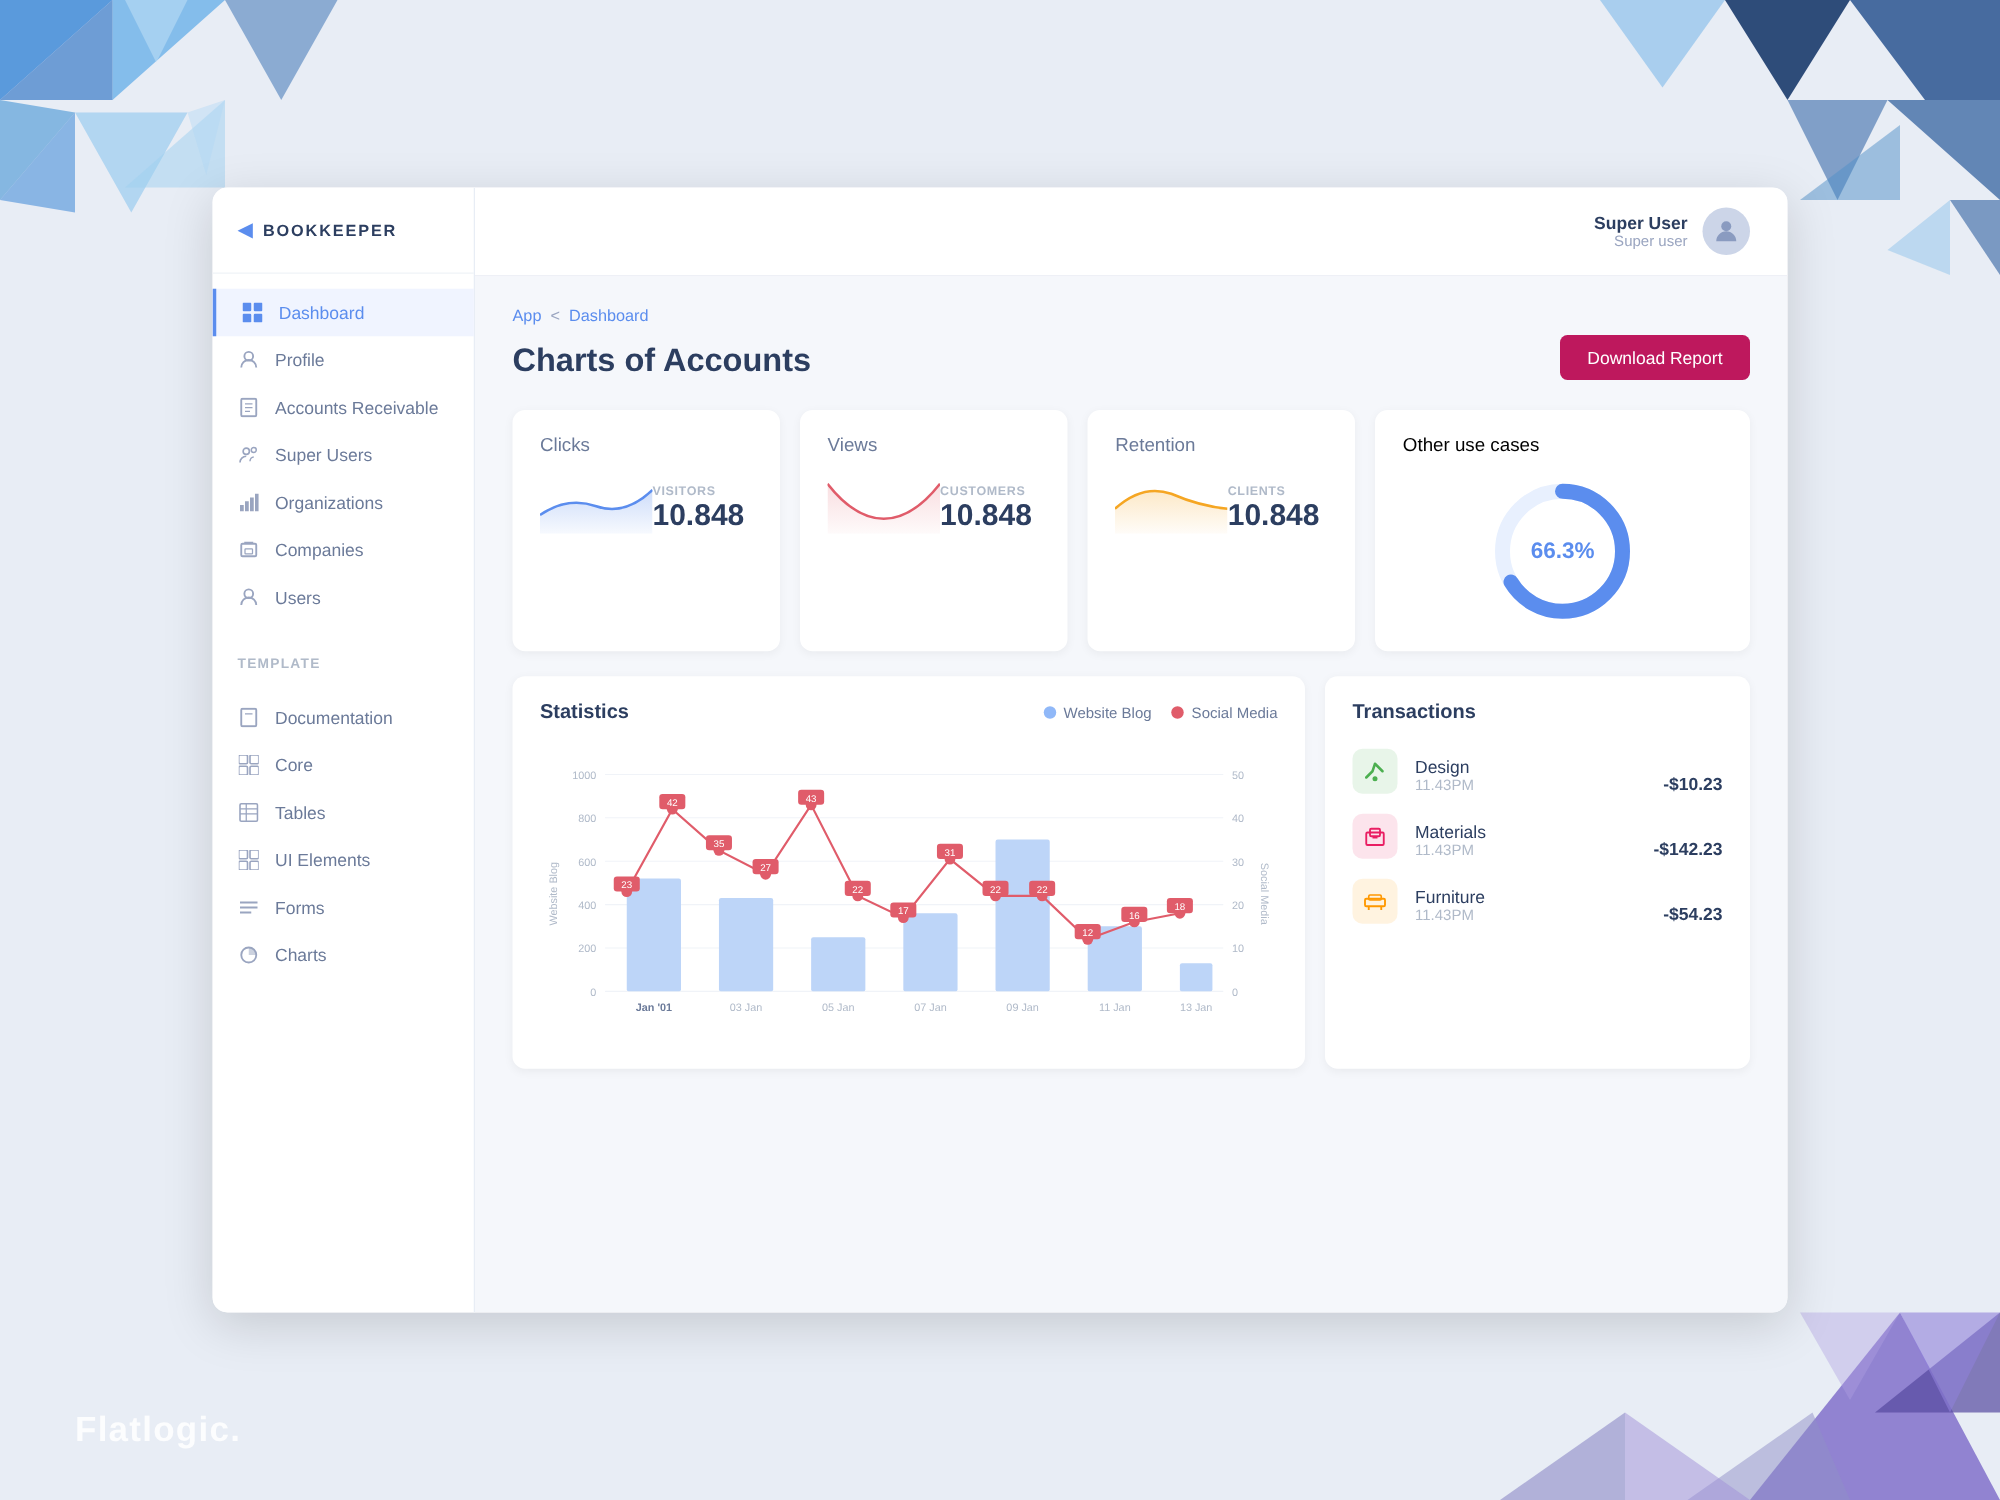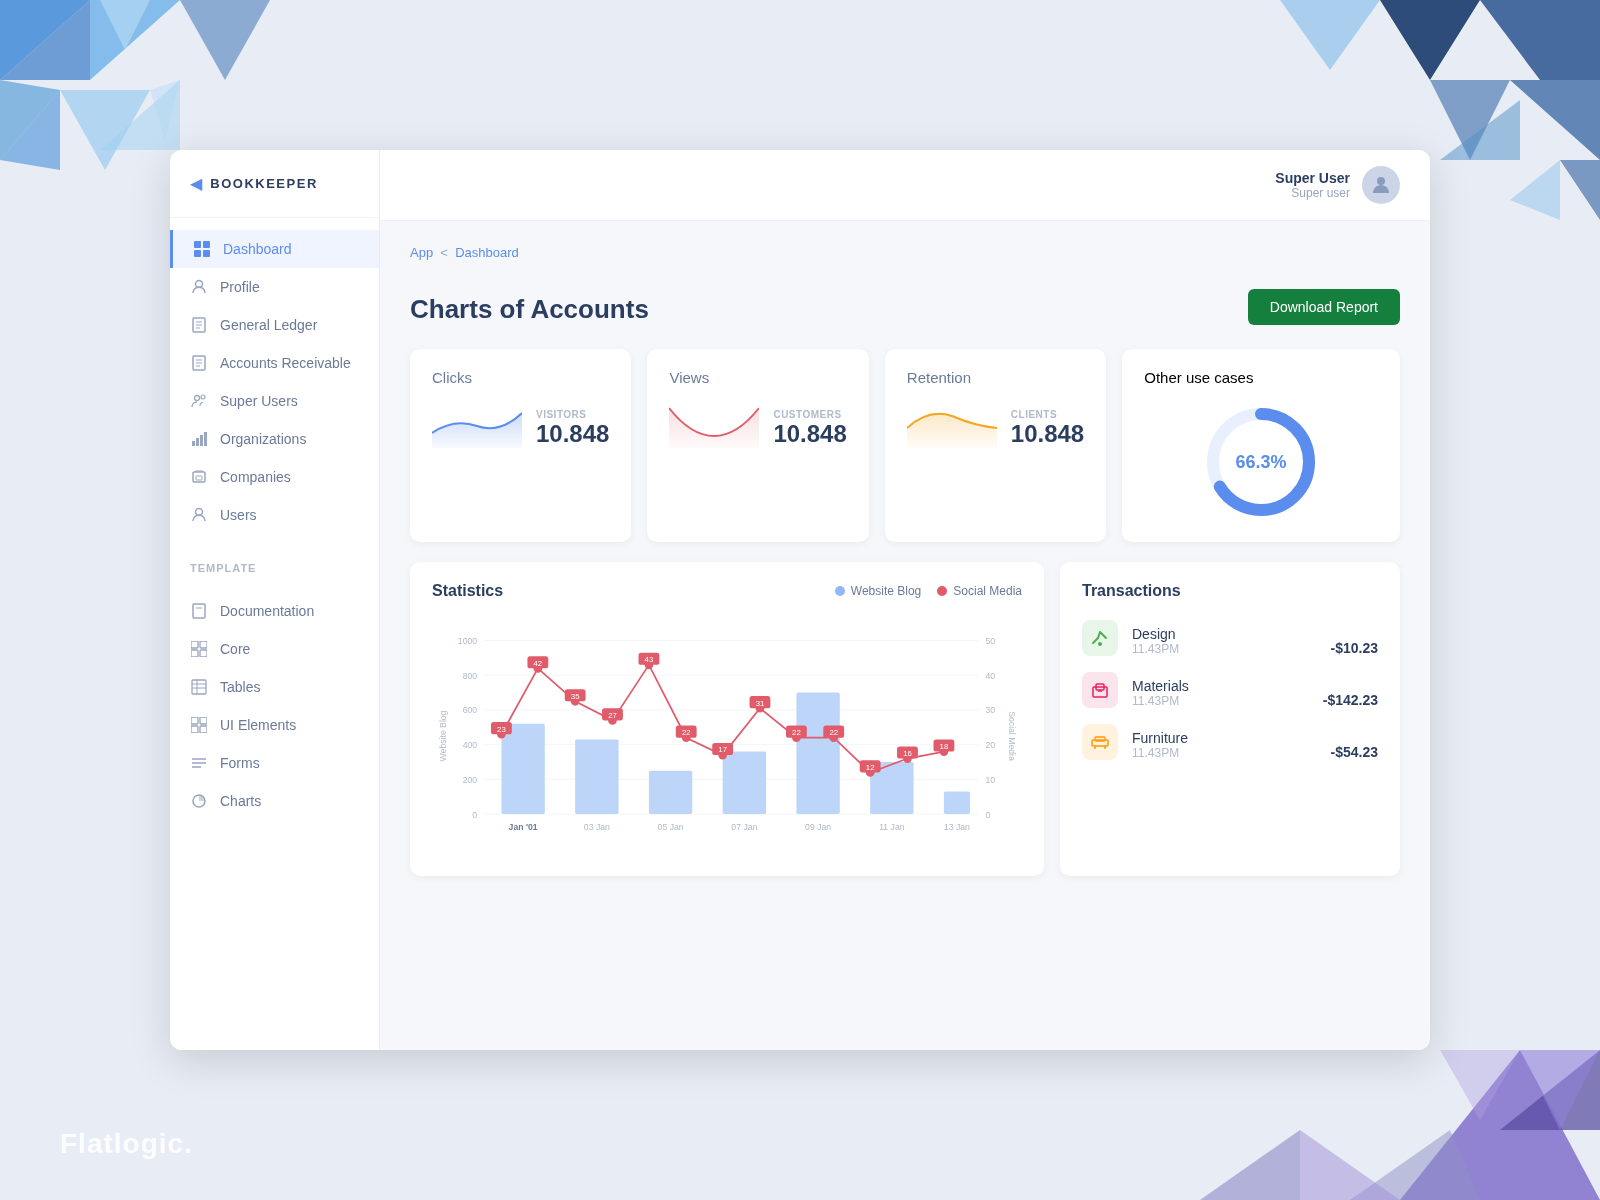--- a/index.html
+++ b/index.html
@@ -182,29 +182,28 @@
       margin-bottom: 24px;
     }
 
     .page-title {
       font-size: 26px;
       font-weight: 600;
       color: #2c3e60;
     }
 
     .download-btn {
-      background: #15803d;
+      background: #be185d;
       color: white;
       border: none;
       padding: 10px 22px;
       border-radius: 6px;
       font-size: 14px;
       font-weight: 500;
       cursor: pointer;
-      margin-top: 21px;
     }
 
     
     .stats-row {
       display: grid;
       grid-template-columns: 1fr 1fr 1fr 1.4fr;
       gap: 16px;
       margin-bottom: 20px;
     }
 
@@ -218,21 +217,20 @@
     .stat-label {
       font-size: 15px;
       color: #6b7a99;
       margin-bottom: 12px;
       font-weight: 500;
     }
 
     .stat-inner {
       display: flex;
       align-items: flex-end;
-      gap: 14px;
     }
 
     .stat-chart-area {
       width: 90px;
       height: 50px;
       flex-shrink: 0;
     }
 
     .stat-data {
       flex: 1;
@@ -474,31 +472,20 @@
           <span>Dashboard</span>
         </div>
         <div class="sidebar-item">
           <span class="nav-icon">
             <svg width="16" height="16" viewBox="0 0 16 16">
                 <circle cx="8" cy="5" r="3.5" stroke="#9aa5c0" fill="none" stroke-width="1.5"></circle>
                 <path d="M2 14c0-3.3 2.7-6 6-6s6 2.7 6 6" stroke="#9aa5c0" fill="none" stroke-width="1.5"></path>
               </svg>
           </span>
           <span>Profile</span>
-        </div>
-        <div class="sidebar-item">
-          <span class="nav-icon">
-            <svg width="16" height="16" viewBox="0 0 16 16">
-                <rect x="2" y="1" width="12" height="14" rx="1" stroke="#9aa5c0" fill="none" stroke-width="1.5"></rect>
-                <line x1="5" y1="5" x2="11" y2="5" stroke="#9aa5c0" stroke-width="1"></line>
-                <line x1="5" y1="8" x2="11" y2="8" stroke="#9aa5c0" stroke-width="1"></line>
-                <line x1="5" y1="11" x2="9" y2="11" stroke="#9aa5c0" stroke-width="1"></line>
-              </svg>
-          </span>
-          <span>General Ledger</span>
         </div>
         <div class="sidebar-item">
           <span class="nav-icon">
             <svg width="16" height="16" viewBox="0 0 16 16">
                 <rect x="2" y="1" width="12" height="14" rx="1" stroke="#9aa5c0" fill="none" stroke-width="1.5"></rect>
                 <line x1="5" y1="5" x2="11" y2="5" stroke="#9aa5c0" stroke-width="1"></line>
                 <line x1="5" y1="8" x2="11" y2="8" stroke="#9aa5c0" stroke-width="1"></line>
                 <line x1="5" y1="11" x2="9" y2="11" stroke="#9aa5c0" stroke-width="1"></line>
               </svg>
           </span>

